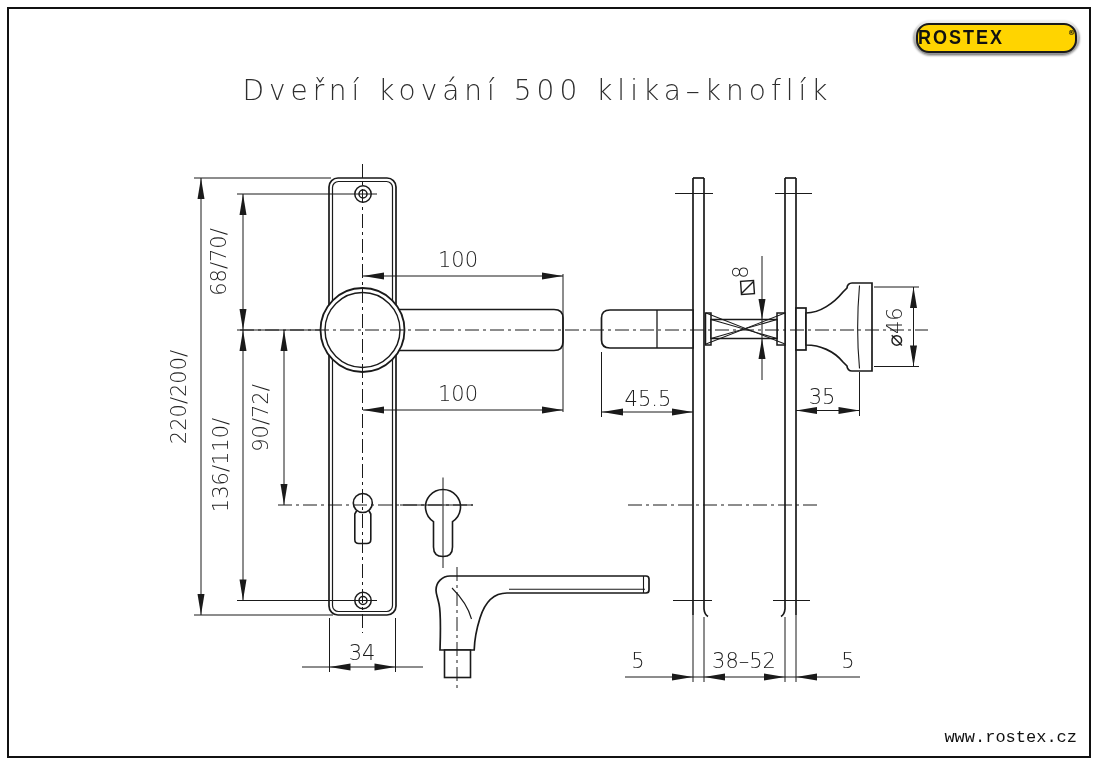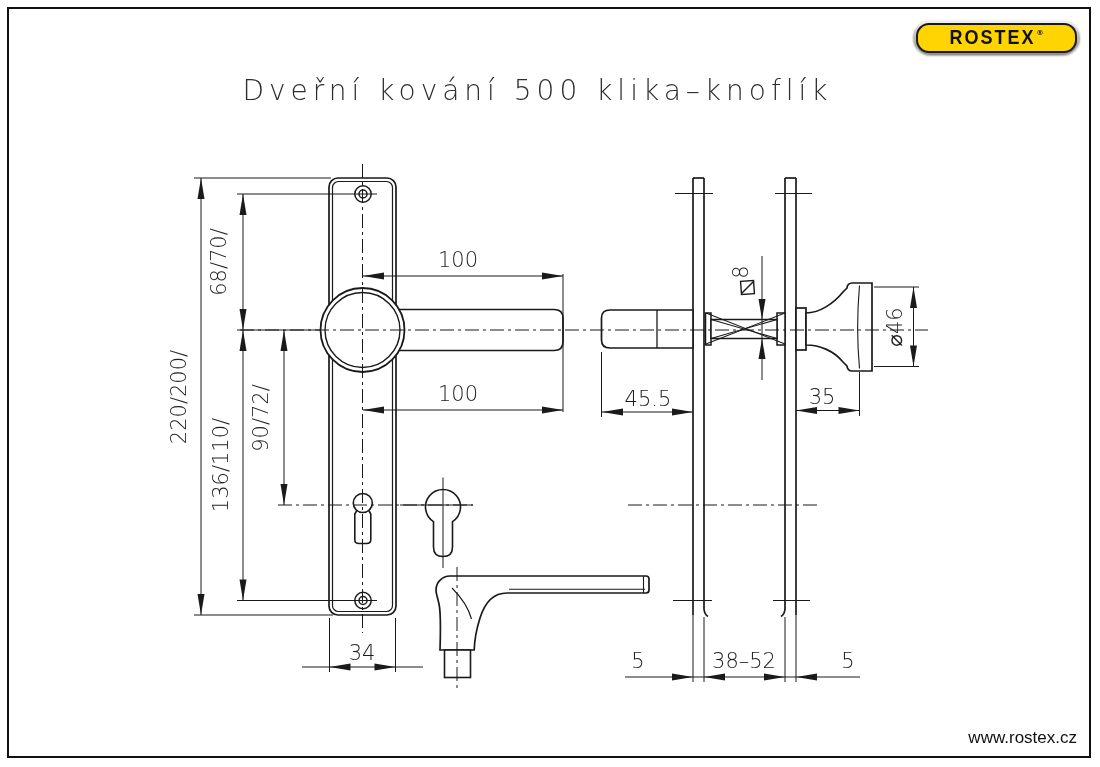--- a/index.html
+++ b/index.html
@@ -6,25 +6,25 @@
   #page{position:relative;width:1100px;height:767px;background:#ffffff;overflow:hidden;
         font-family:"DejaVu Sans",sans-serif;}
   #border-frame{position:absolute;left:7px;top:7px;width:1084px;height:751px;
         border:2px solid #111;box-sizing:border-box;}
   #title{position:absolute;left:0;top:74px;width:1075px;text-align:center;
         font-size:28px;font-weight:300;letter-spacing:5px;color:#2e2e2e;}
   #logo{position:absolute;left:913px;top:20px;width:167px;height:35px;border-radius:18px;
         background:linear-gradient(180deg,#f4f4f4 0%,#c9c9c9 35%,#8f8f8f 100%);
         box-shadow:0 1px 2px rgba(0,0,0,.35);display:flex;align-items:center;justify-content:center;}
   #logo-inner{width:157px;height:26px;border-radius:13px;background:#ffd400;
-        border:2px solid #1a1a1a;display:flex;align-items:center;justify-content:center;}
+        border:2px solid #1a1a1a;display:flex;align-items:center;justify-content:space-between;}
   #logo-text{font-size:18px;font-weight:bold;letter-spacing:2px;color:#111;
         font-family:"Liberation Sans",sans-serif;transform:scaleY(1.15);}
   #logo-reg{font-size:7px;font-weight:bold;color:#111;margin-left:1px;align-self:flex-start;margin-top:4px;}
-  #site-url{position:absolute;right:23px;top:728px;font-family:Liberation Sans, sans-serif;
+  #site-url{position:absolute;right:23px;top:728px;font-family:Liberation Mono, monospace;
         font-size:17px;color:#111;}
   svg text{font-family:"DejaVu Sans",sans-serif;font-size:21px;font-weight:300;fill:#1d1d1d;}
 </style>
 </head>
 <body>
 
 <div id="page">
   <div id="border-frame"></div>
 
   <div id="title">Dveřní kování 500 klika–knoflík</div>

